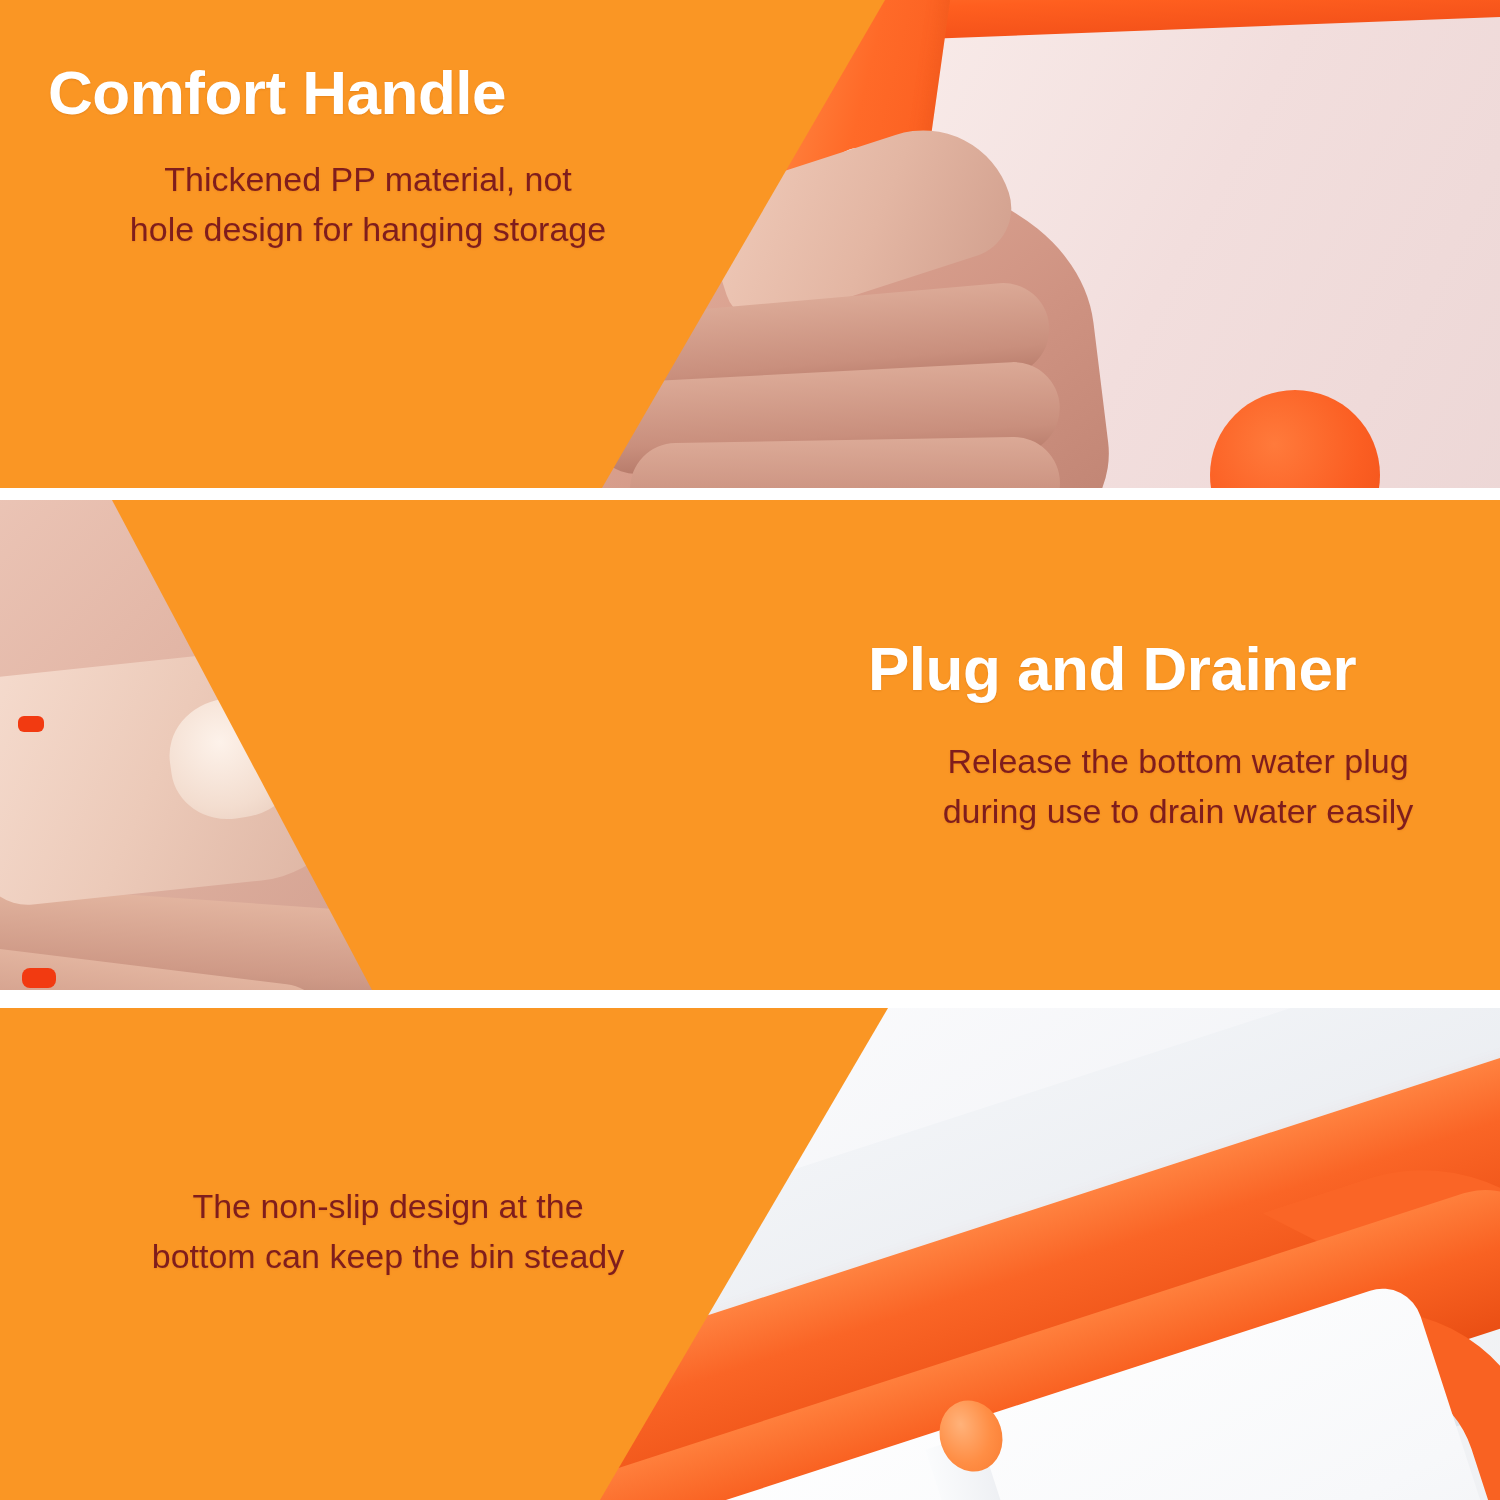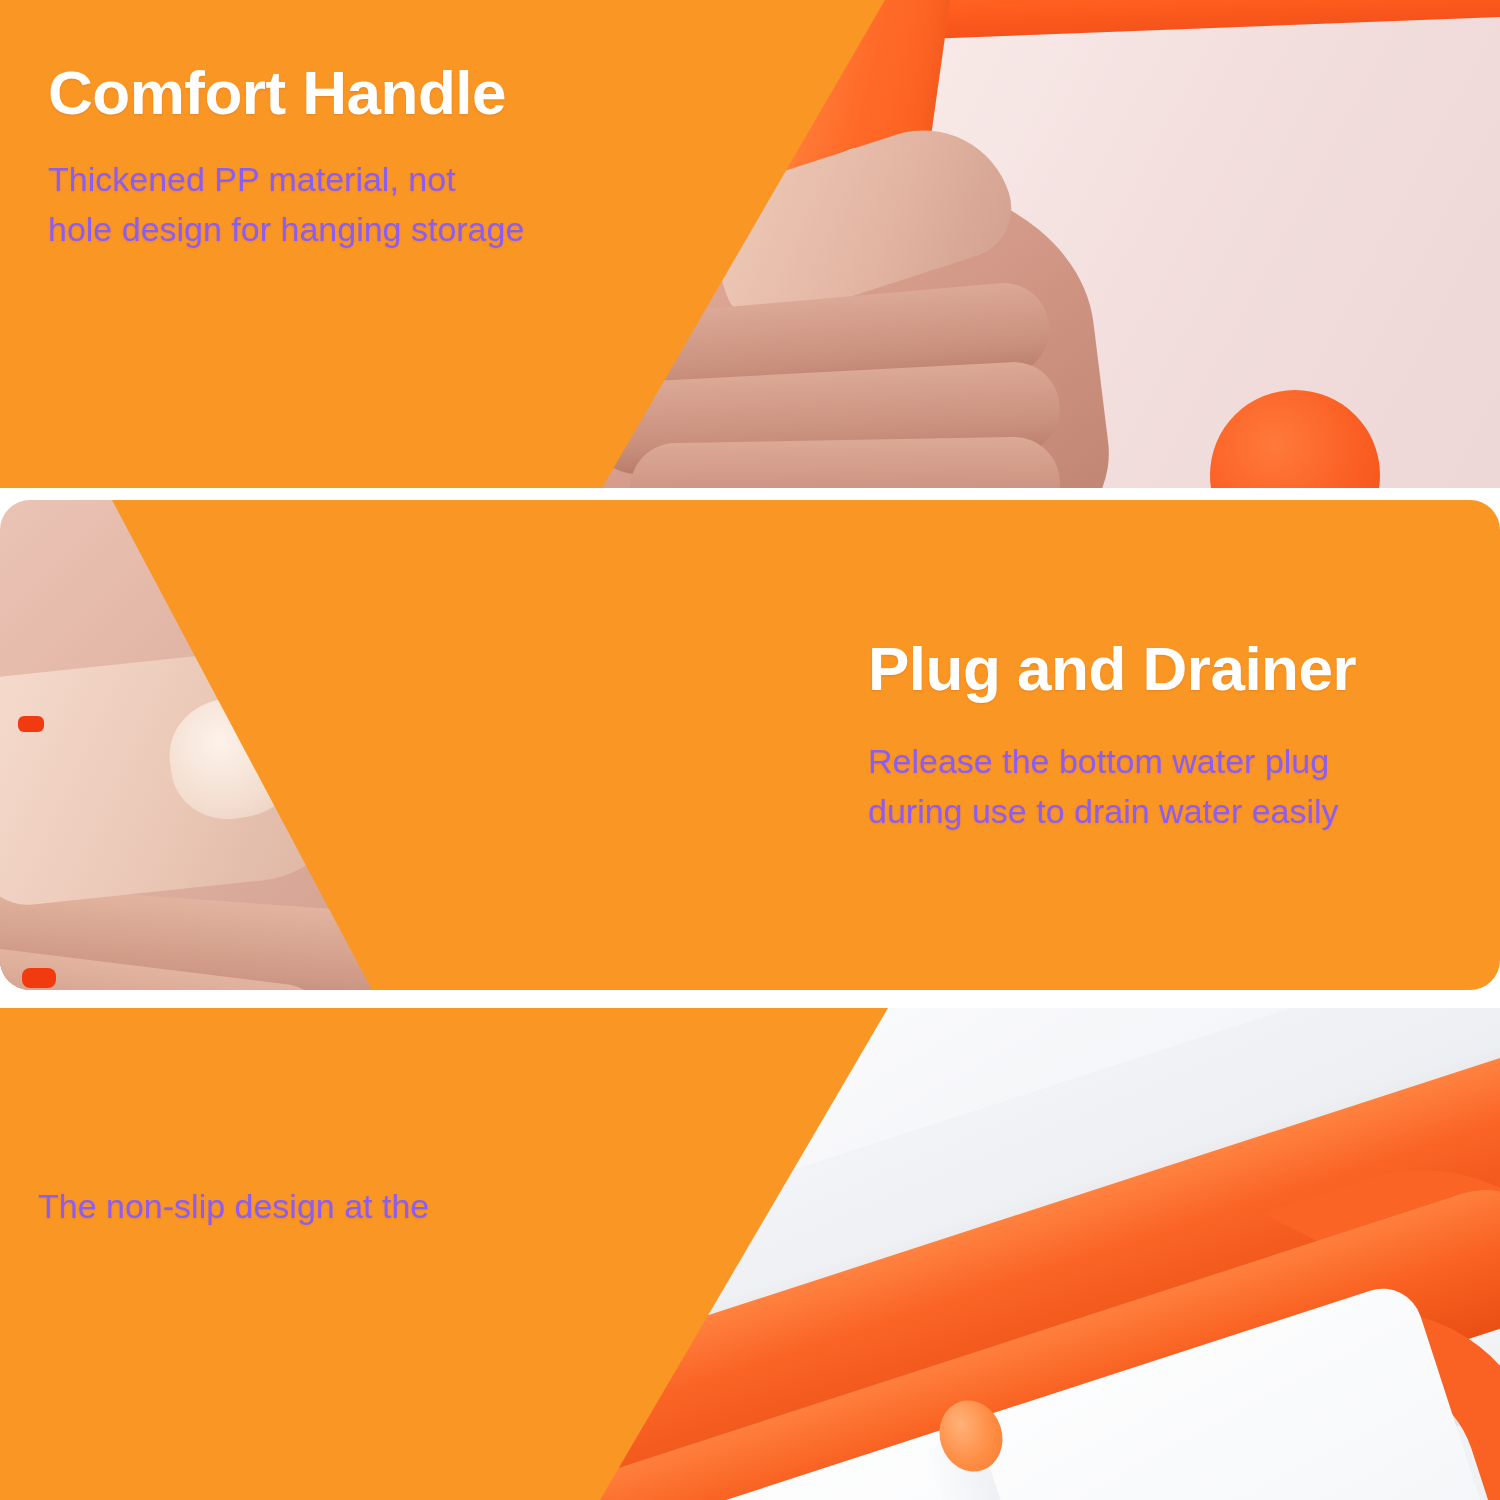--- a/index.html
+++ b/index.html
@@ -33,24 +33,25 @@
     z-index:6;
   }
   .ttl {
     font-weight:bold;
     color:#ffffff;
     letter-spacing:-0.5px;
     white-space:nowrap;
     text-shadow:0 1px 2px rgba(190,95,10,.30);
   }
   .sub {
-    color:#8b5cf6;
+    color:#7f1d1d;
     font-weight:400;
     line-height:1.48;
     text-shadow:0 1px 2px rgba(190,95,10,.22);
+    text-align:center;
   }
   .sub span { display:block; white-space:nowrap; }
 
   
   .wedge {
     position:absolute;
     top:0; left:0; width:100%; height:100%;
     z-index:4;
   }
 
@@ -149,21 +150,21 @@
   .p1-f2 { left:-10px; top:372px; width:470px; transform:rotate(-3deg); }
   .p1-f3 { left:30px;  top:440px; width:430px; transform:rotate(-1deg); }
 
   
   #panel1 .wedge {
     background:#fa9624;
     clip-path:polygon(0 0, 885px 0, 602px 488px, 0 488px);
   }
 
   
-  #panel2 { top:500px; height:490px;border-radius:30px; }
+  #panel2 { top:500px; height:490px; }
   #panel2 .panel-photo { left:0; right:620px; }
   #panel2 .ptxt { left:868px; top:138px; width:620px; }
   #panel2 .ttl  { font-size:62px; line-height:1.0; }
   #panel2 .sub  { font-size:34px; margin-top:36px; }
 
   .p2-bg {
     position:absolute; inset:0;
     background:linear-gradient(160deg,#fbfbfc 0%,#f3f2f4 45%,#e9e7ea 100%);
   }
   
@@ -430,17 +431,18 @@
       <div class="p3-floor"></div>
       <div class="p3-foot-stem"></div>
       <div class="p3-foot"></div>
     </div>
 
     <div class="wedge"></div>
 
     <div class="panel-text ptxt">
       <p class="sub">
         <span>The non-slip design at the</span>
+        <span>bottom can keep the bin steady</span>
       </p>
     </div>
   </section>
 
 </div>
 
 </body></html>

